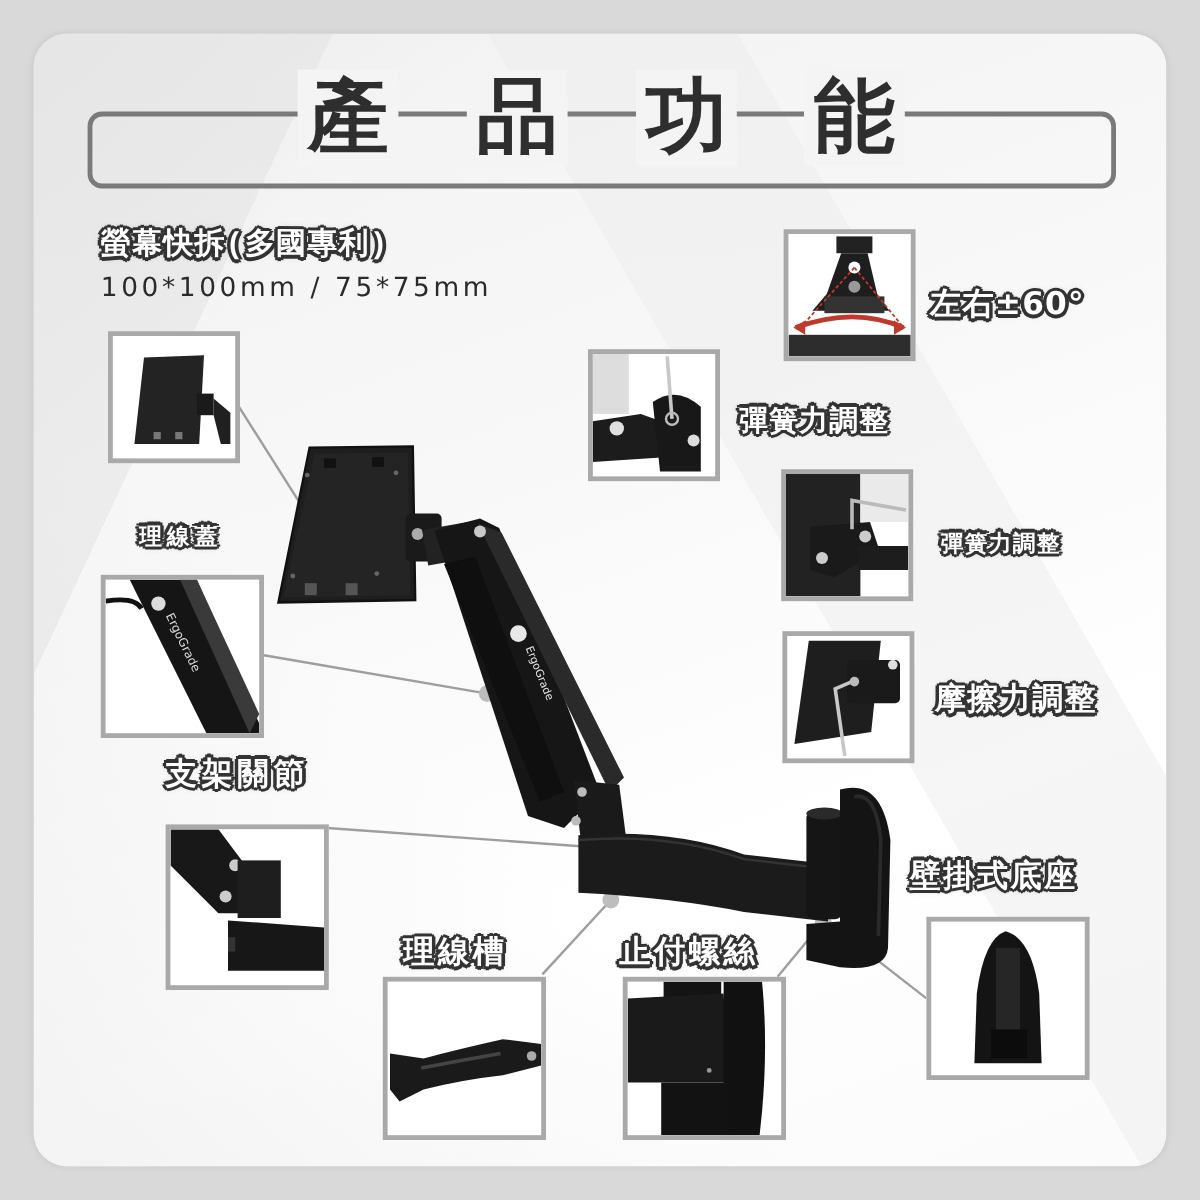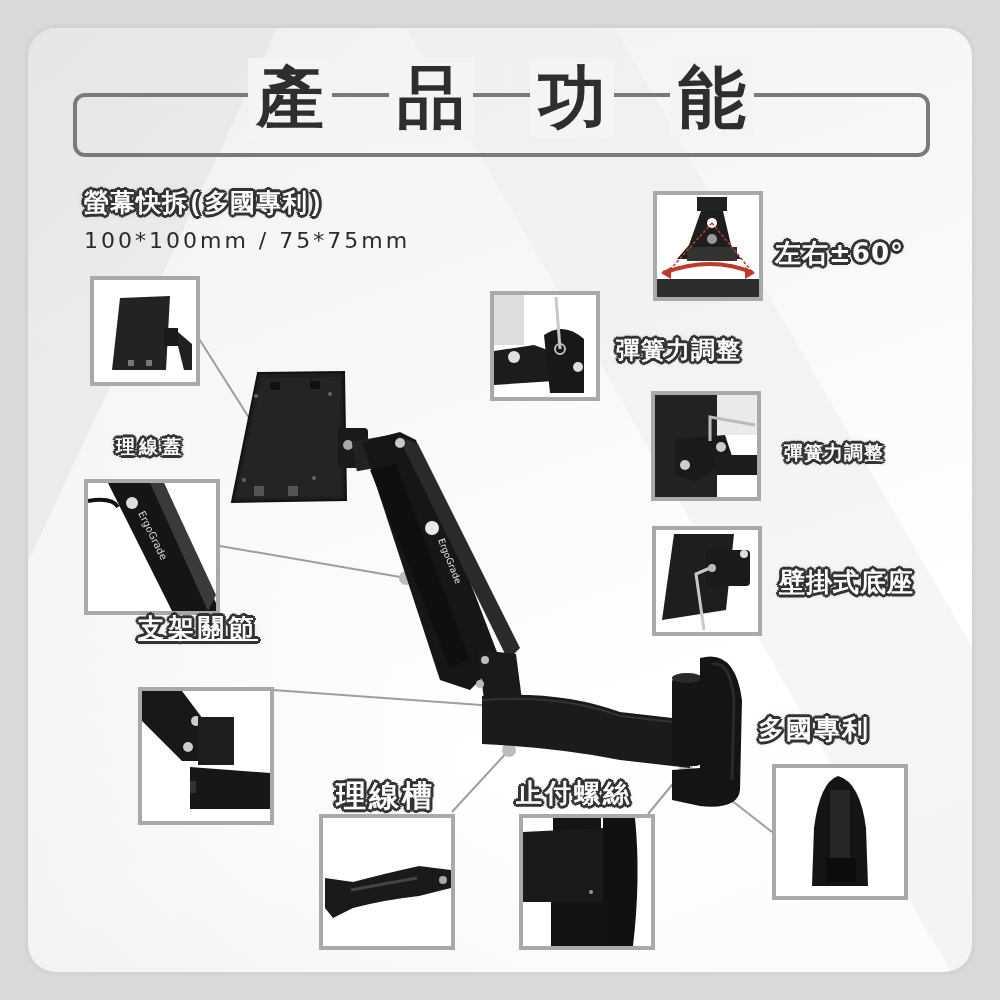--- a/index.html
+++ b/index.html
@@ -200,65 +200,65 @@
 
 <div class="thumb" style="left:652px; top:526px; width:110px; height:110px;">
   <svg viewBox="0 0 102 102">
     <polygon points="18,4 78,4 70,80 6,90" fill="#1e1e1e"></polygon>
     <rect x="50" y="20" width="44" height="36" rx="4" fill="#1a1a1a"></rect>
     <circle cx="88" cy="24" r="4" fill="#ddd"></circle>
     <path d="M54,38 L40,44 L48,100" stroke="#c8c8c8" stroke-width="3" fill="none"></path>
     <circle cx="56" cy="38" r="4" fill="#bbb"></circle>
   </svg>
 </div>
-<div class="flabel" style="left:779px; top:565px; font-size:26px;">壁掛式底座</div>
+<div class="flabel" style="left:779px; top:565px; font-size:26px;">摩擦力調整</div>
 
 <div class="flabel" style="left:96px; top:434px; font-size:19px; letter-spacing:4px;margin-left:20px;">理線蓋</div>
 <div class="thumb" style="left:84px; top:479px; width:136px; height:136px;">
   <svg viewBox="0 0 128 128">
     <path d="M20,0 L76,0 L128,120 L128,128 L84,128 Z" fill="#151515"></path>
     <path d="M62,0 L76,0 L128,112 L120,128 Z" fill="#3a3a3a"></path>
     <path d="M0,18 Q24,14 30,24" stroke="#111" stroke-width="4" fill="none"></path>
     <circle cx="44" cy="20" r="6" fill="#ddd"></circle>
     <text x="50" y="30" fill="#ddd" font-size="10" font-family="DejaVu Sans, sans-serif" transform="rotate(64 50 30)">ErgoGrade</text>
   </svg>
 </div>
 
-<div class="flabel" style="left:138px; top:611px; font-size:26px; letter-spacing:4px;text-decoration:underline;">支架關節</div>
+<div class="flabel" style="left:138px; top:627px; font-size:26px; letter-spacing:4px;">支架關節</div>
 <div class="thumb" style="left:138px; top:687px; width:136px; height:138px;">
   <svg viewBox="0 0 128 130">
     <path d="M0,0 L40,0 L70,40 L70,70 L40,70 L0,30 Z" fill="#181818"></path>
     <circle cx="54" cy="30" r="5" fill="#ccc"></circle>
     <circle cx="46" cy="56" r="5" fill="#ccc"></circle>
     <rect x="56" y="26" width="36" height="48" fill="#1e1e1e"></rect>
     <path d="M48,76 L128,82 L128,118 L48,118 Z" fill="#171717"></path>
     <rect x="48" y="90" width="6" height="12" fill="#333"></rect>
   </svg>
 </div>
 
-<div class="flabel" style="left:336px; top:776px; font-size:30px; letter-spacing:3px;">理線槽</div>
+<div class="flabel" style="left:336px; top:776px; font-size:26px; letter-spacing:3px;">理線槽</div>
 <div class="thumb" style="left:319px; top:814px; width:136px; height:136px;">
   <svg viewBox="0 0 128 128">
     <path d="M2,60 L30,64 Q60,56 96,48 L128,52 L128,70 L96,78 Q60,82 30,90 L10,100 L2,90 Z" fill="#1a1a1a"></path>
     <path d="M28,72 Q60,66 94,60" stroke="#444" stroke-width="3" fill="none"></path>
     <circle cx="120" cy="62" r="4" fill="#aaa"></circle>
   </svg>
 </div>
 
 <div class="flabel" style="left:516px; top:776px; font-size:26px; letter-spacing:3px;font-family:Liberation Mono, monospace;">止付螺絲</div>
 <div class="thumb" style="left:519px; top:814px; width:136px; height:136px;">
   <svg viewBox="0 0 128 128">
     <rect x="30" y="0" width="48" height="30" fill="#141414"></rect>
     <path d="M0,14 L80,10 L84,84 L0,84 Z" fill="#1a1a1a"></path>
     <path d="M80,0 L112,0 Q118,60 110,128 L80,128 Z" fill="#111"></path>
     <path d="M28,84 L84,84 L84,128 L28,128 Z" fill="#121212"></path>
     <circle cx="68" cy="74" r="2" fill="#999"></circle>
   </svg>
 </div>
 
-<div class="flabel" style="left:758px; top:712px; font-size:26px; letter-spacing:2px;">多國專利</div>
+<div class="flabel" style="left:758px; top:712px; font-size:26px; letter-spacing:2px;">壁掛式底座</div>
 <div class="thumb" style="left:772px; top:764px; width:136px; height:136px;">
   <svg viewBox="0 0 128 128">
     <path d="M62,8 Q84,14 90,60 L92,118 L36,118 L38,60 Q44,14 62,8 Z" fill="#141414"></path>
     <rect x="54" y="22" width="20" height="68" fill="#262626"></rect>
     <rect x="50" y="90" width="30" height="24" fill="#0c0c0c"></rect>
   </svg>
 </div>
 
 </body></html>

